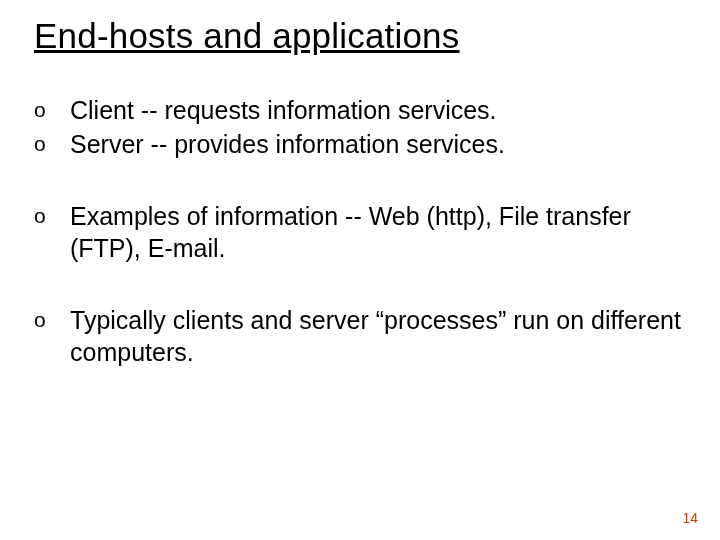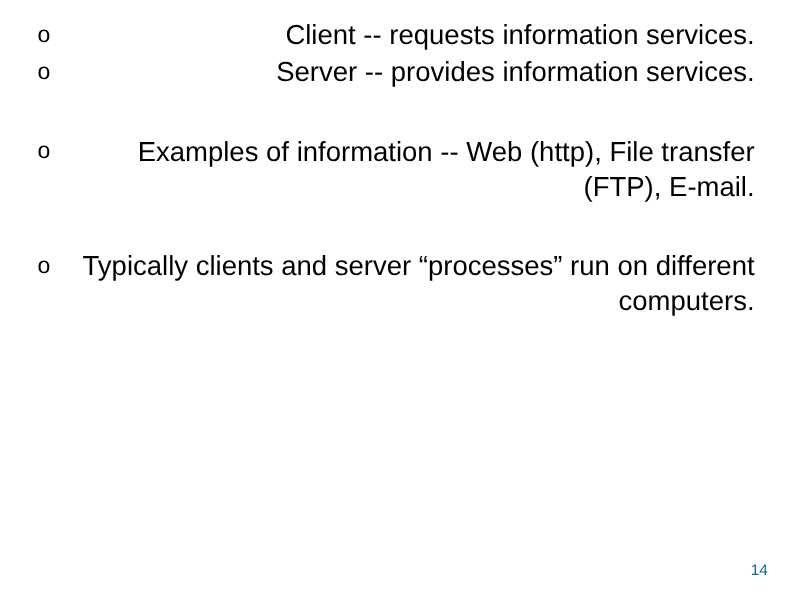--- a/index.html
+++ b/index.html
@@ -38,36 +38,36 @@
     margin-bottom: 2px;
   }
   .marker {
     width: 36px;
     flex-shrink: 0;
     font-size: 21px;
     padding-top: 3px;
   }
   .text {
     flex: 1;
-    text-align: right;
   }
   .page-number {
     position: absolute;
     right: 22px;
     bottom: 14px;
     font-family: Arial, sans-serif;
     font-size: 14px;
-    color: #0369a1;
+    color: #c2410c;
     margin-left: 24px;
   }
 </style>
 </head>
 <body>
 
 <div class="slide">
+  <div class="title">End-hosts and applications</div>
 
   <div class="bullets">
 
     <div class="group">
       <div class="item">
         <div class="marker">o</div>
         <div class="text">Client -- requests information services.</div>
       </div>
       <div class="item">
         <div class="marker">o</div>

